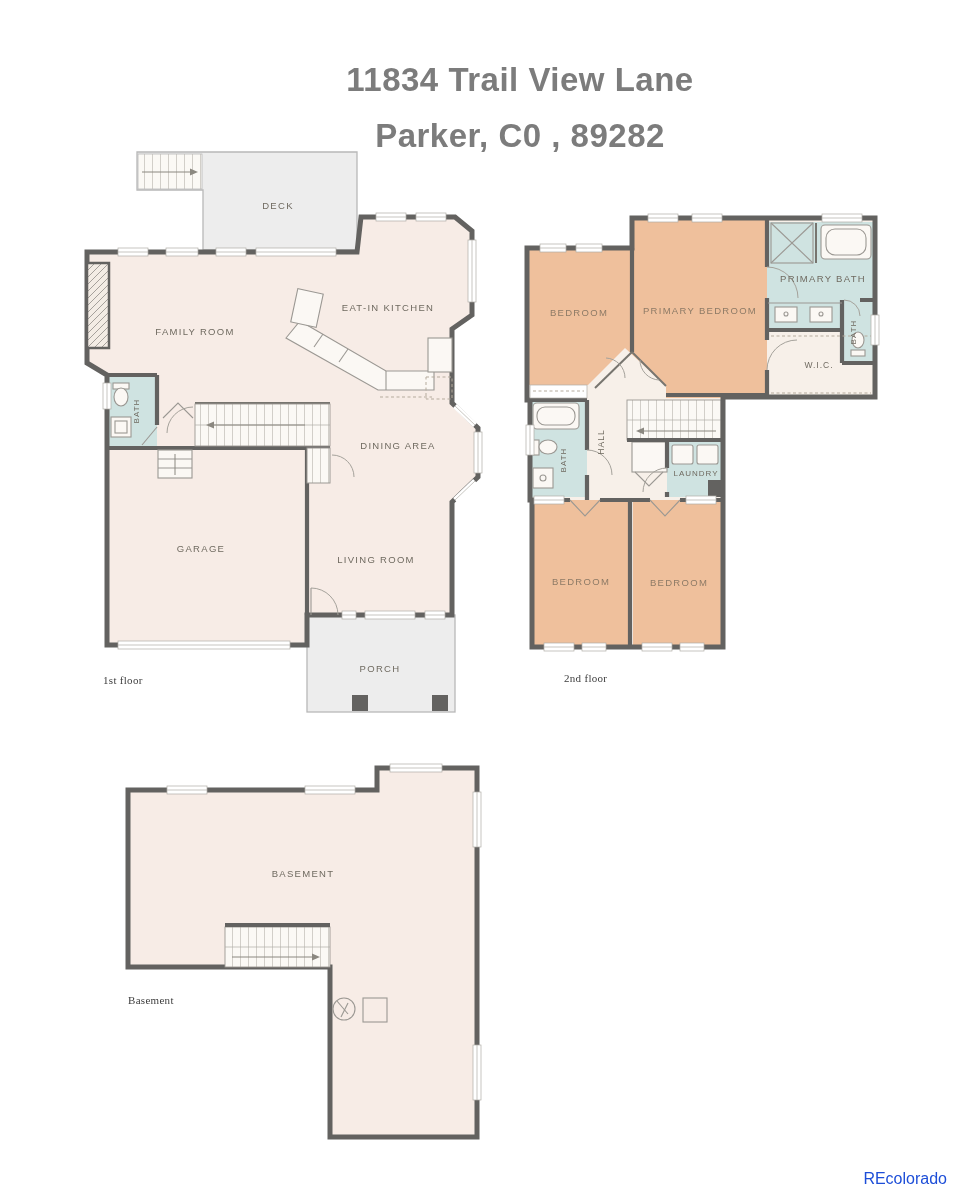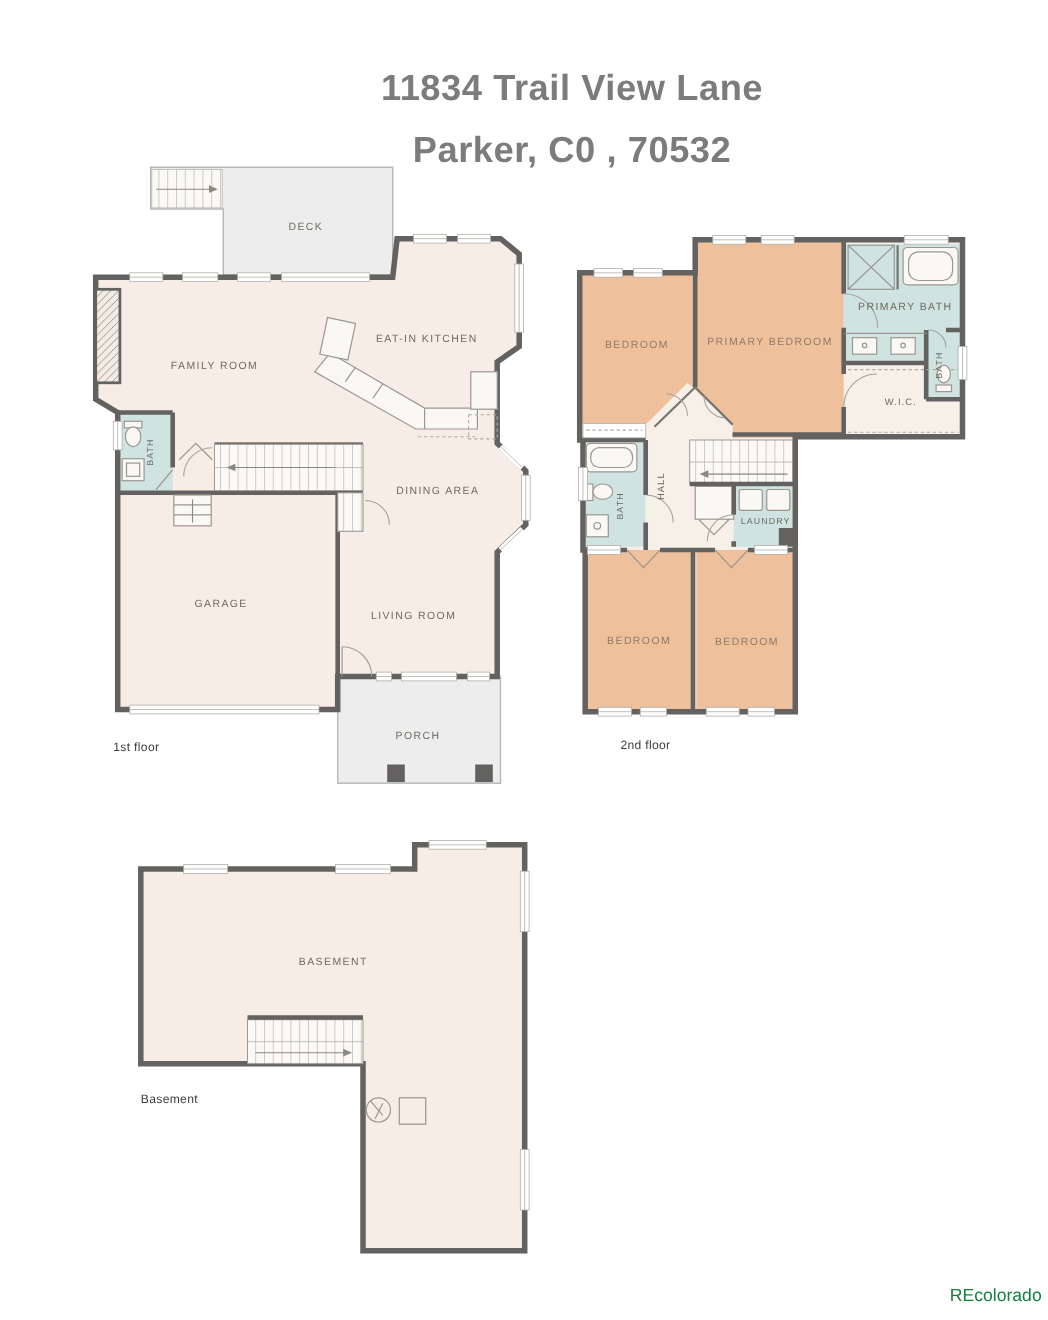--- a/index.html
+++ b/index.html
@@ -1,25 +1,25 @@
 <!DOCTYPE html>
 <html><head>
 <meta charset="utf-8">
 <style>
   html,body{margin:0;padding:0;background:#fff;}
   .canvas{position:relative;width:953px;height:1200px;background:#ffffff;overflow:hidden;
           font-family:"Liberation Sans",sans-serif;}
   .title-block{position:absolute;top:52px;left:520px;transform:translateX(-50%);
                text-align:center;color:#7c7c7c;font-weight:bold;line-height:56px;
                font-size:33px;letter-spacing:0.5px;white-space:nowrap;}
-  .floor-caption{position:absolute;font-size:11px;color:#3d3d3d;letter-spacing:0.3px;}
+  .floor-caption{position:absolute;font-size:11px;color:#3d3d3d;letter-spacing:0.3px;font-family:Liberation Serif, serif;}
   .caption-1{left:103px;top:674px;}
   .caption-2{left:528px;top:672px;margin-left:36px;}
   .caption-b{left:128px;top:994px;}
-  .watermark{position:absolute;right:6px;top:1170px;font-size:16px;color:#15803d;margin-left:47px;}
+  .watermark{position:absolute;right:6px;top:1170px;font-size:16px;color:#1d4ed8;margin-left:47px;}
   svg{position:absolute;overflow:visible;}
   svg text{font-family:"Liberation Sans",sans-serif;fill:#6f6a60;font-size:9.5px;
            letter-spacing:1.3px;text-anchor:middle;}
   svg text.tan{fill:#8d7a66;}
   svg text.sm{font-size:8px;letter-spacing:1px;}
   svg text.md{font-size:8.5px;letter-spacing:1px;}
   .wall{stroke:#636260;stroke-width:5;fill:none;stroke-linejoin:miter;}
   .wall4{stroke:#636260;stroke-width:4.2;fill:none;}
   .wall2{stroke:#77756f;stroke-width:2;fill:none;}
   .thin{stroke:#9b9893;stroke-width:1.1;fill:none;}
@@ -31,21 +31,21 @@
   .arrow{stroke:#8b8880;stroke-width:1;fill:none;}
   .ah{fill:#8b8880;stroke:none;}
 </style>
 </head>
 <body>
 
 <div class="canvas">
 
   <div class="title-block">
     <div>11834 Trail View Lane</div>
-    <div>Parker, C0 , 70532</div>
+    <div>Parker, C0 , 89282</div>
   </div>
 
   <svg style="left:80px;top:145px" width="405" height="575" viewBox="0 0 405 575">
     <defs>
       <pattern id="treads" width="8" height="8" patternUnits="userSpaceOnUse">
         <rect width="8" height="8" fill="#fbf9f5"></rect>
         <line x1="0" y1="0" x2="0" y2="8" stroke="#a9a59e" stroke-width="1"></line>
       </pattern>
       <pattern id="hatch" width="7" height="7" patternUnits="userSpaceOnUse">
         <rect width="7" height="7" fill="#f3ece5"></rect>

